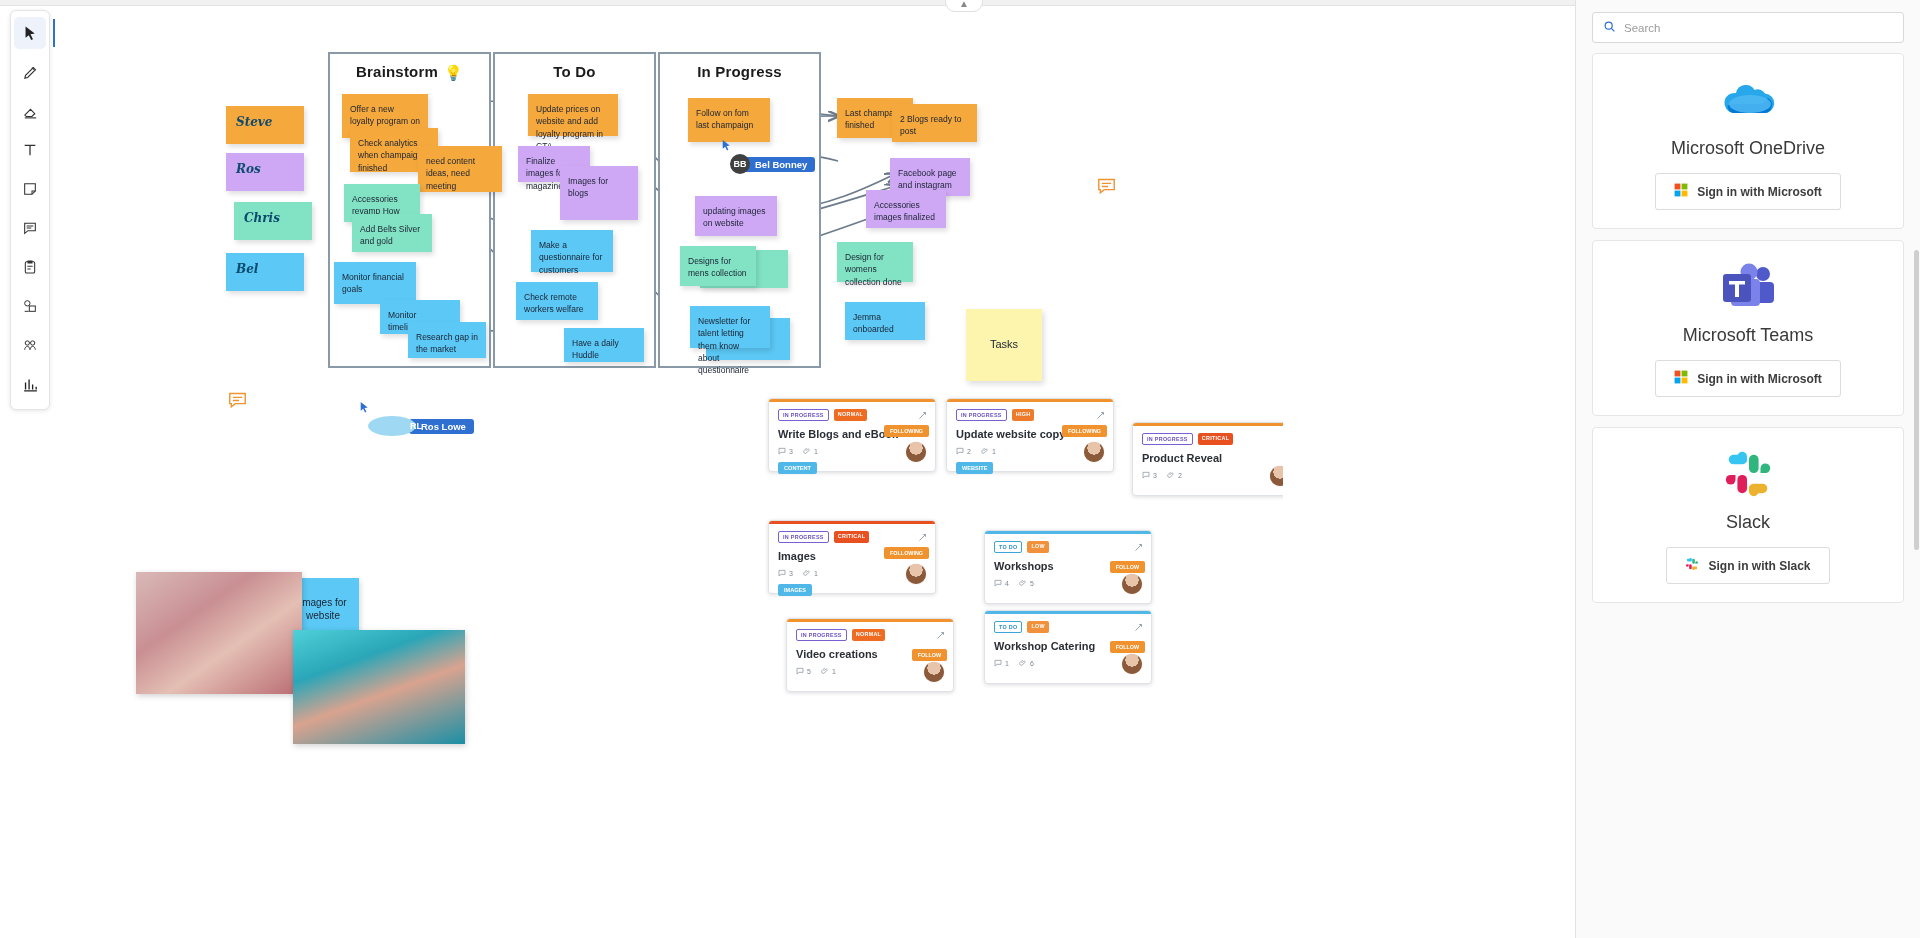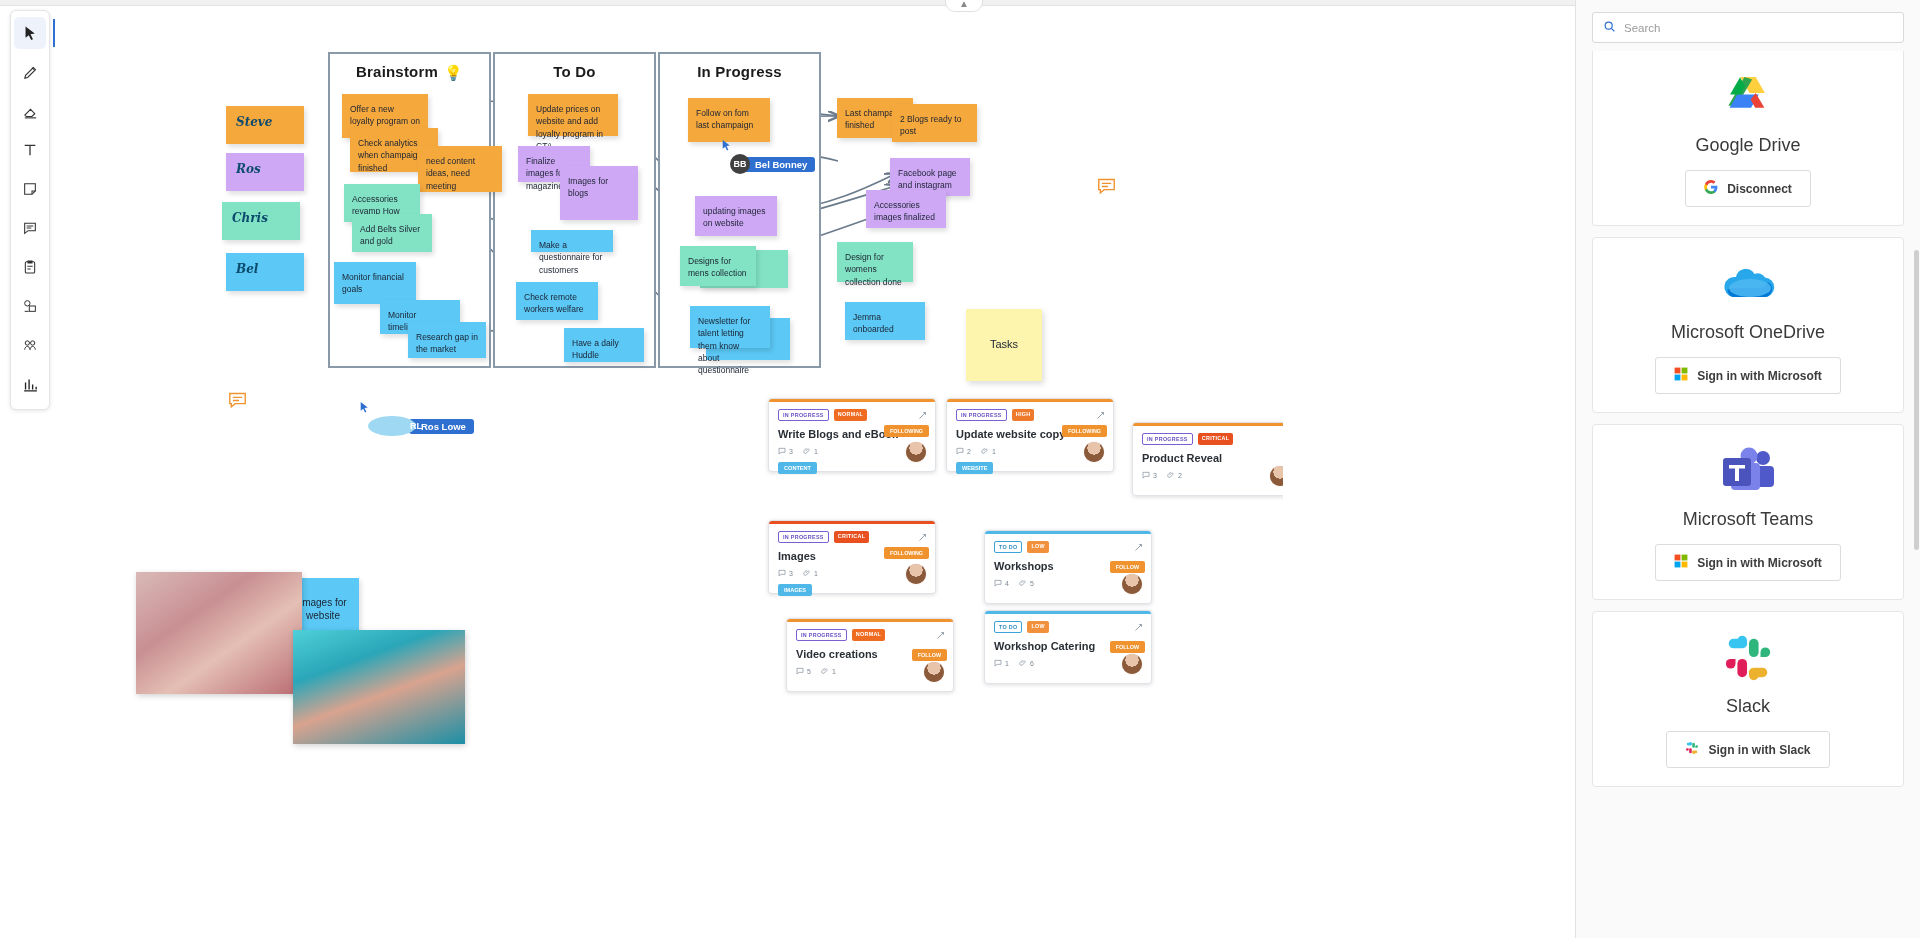--- a/index.html
+++ b/index.html
@@ -316,40 +316,40 @@
     <div class="frame" style="left:658px; top:46px; width:163px; height:316px;">
       <div class="frame-title"><span>In Progress</span></div>
     </div>
 
     <div class="namecard" style="left:226px; top:100px; background:#f5a83c;">
       <span>Steve</span>
     </div>
     <div class="namecard" style="left:226px; top:147px; background:#cfa8f5;">
       <span>Ros</span>
     </div>
-    <div class="namecard" style="left:222px; top:196px; background:#82e3c4;">
+    <div class="namecard" style="left:234px; top:196px; background:#82e3c4;">
       <span>Chris</span>
     </div>
     <div class="namecard" style="left:226px; top:247px; background:#5bc8f5;">
       <span>Bel</span>
     </div>
 
     <div class="note c-orange" style="left:342px; top:88px; width:86px; height:44px;">Offer a new loyalty program on social</div>
     <div class="note c-orange" style="left:350px; top:122px; width:88px; height:44px;">Check analytics when champaign finished</div>
     <div class="note c-orange" style="left:418px; top:140px; width:84px; height:46px;">need content ideas, need meeting</div>
     <div class="note c-green" style="left:344px; top:178px; width:76px; height:38px;">Accessories revamp How can we improve?</div>
     <div class="note c-green" style="left:352px; top:208px; width:80px; height:38px;">Add Belts Silver and gold</div>
     <div class="note c-blue" style="left:334px; top:256px; width:82px; height:42px;">Monitor financial goals</div>
     <div class="note c-blue" style="left:380px; top:294px; width:80px; height:34px;">Monitor timelines</div>
     <div class="note c-blue" style="left:408px; top:316px; width:78px; height:36px;">Research gap in the market</div>
 
     <div class="note c-orange" style="left:528px; top:88px; width:90px; height:42px;">Update prices on website and add loyalty program in CTA</div>
     <div class="note c-purple" style="left:518px; top:140px; width:72px; height:36px;">Finalize images for magazine</div>
     <div class="note c-purple" style="left:560px; top:160px; width:78px; height:54px;">Images for blogs</div>
-    <div class="note c-blue" style="left:531px; top:224px; width:82px; height:22px;">Make a questionnaire for customers</div>
+    <div class="note c-blue" style="left:531px; top:224px; width:82px; height:42px;">Make a questionnaire for customers</div>
     <div class="note c-blue" style="left:516px; top:276px; width:82px; height:38px;">Check remote workers welfare</div>
     <div class="note c-blue" style="left:564px; top:322px; width:80px; height:34px;">Have a daily Huddle</div>
 
     <div class="note c-orange" style="left:688px; top:92px; width:82px; height:44px;">Follow on fom last champaign</div>
     <div class="note c-purple" style="left:695px; top:190px; width:82px; height:40px;">updating images on website</div>
     <div class="note c-green" style="left:700px; top:244px; width:88px; height:38px;"></div>
     <div class="note c-green" style="left:680px; top:240px; width:76px; height:40px;">Designs for mens collection</div>
     <div class="note c-blue" style="left:706px; top:312px; width:84px; height:42px;"></div>
     <div class="note c-blue" style="left:690px; top:300px; width:80px; height:42px;">Newsletter for talent letting them know about questionnaire</div>
 
@@ -682,43 +682,20 @@
               <circle cx="10.5" cy="10.5" r="6.5"></circle>
               <path d="M15.5 15.5L21 21"></path>
             </svg>
         </span>
         <input type="text" placeholder="Search" style="">
       </div>
     </div>
 
     <div class="int-list">
 
-      <div class="int-card first">
-        <div class="int-logo">
-          <svg width="50" height="45" viewBox="0 0 48 44">
-            <path d="M16.5 2h15l9 15.5h-15z" fill="#ffcf3e"></path>
-            <path d="M16.5 2L8 17.5 .8 30 9 30 24 4.5z" fill="#2da44e" transform="translate(4,0)"></path>
-            <path d="M6 32l7.5-13h21L27 32z" fill="#3b82f6"></path>
-            <path d="M31.5 17.5L40 32h-9l-4.5-8z" fill="#ea4335"></path>
-            <path d="M16.2 2.2L6.5 19h9.5l5-8.6z" fill="#00ac47"></path>
-          </svg>
-        </div>
-        <div class="int-name">Google Drive</div>
-        <div class="int-btn">
-          <span>
-            <svg width="14" height="14" viewBox="0 0 24 24">
-                <path d="M23 12.3c0-.8-.1-1.6-.2-2.3H12v4.5h6.2a5.3 5.3 0 01-2.3 3.5v2.9h3.7c2.2-2 3.4-5 3.4-8.6z" fill="#4285f4"></path>
-                <path d="M12 24c3.1 0 5.7-1 7.6-2.8l-3.7-2.9c-1 .7-2.3 1.1-3.9 1.1-3 0-5.6-2-6.5-4.8H1.7v3C3.6 21.4 7.5 24 12 24z" fill="#34a853"></path>
-                <path d="M5.5 14.6a7.2 7.2 0 010-4.6v-3H1.7a12 12 0 000 10.6z" fill="#fbbc05"></path>
-                <path d="M12 4.8c1.7 0 3.2.6 4.4 1.7l3.3-3.3C17.7 1.2 15.1 0 12 0 7.5 0 3.6 2.6 1.7 6.4l3.8 3a7.1 7.1 0 016.5-4.6z" fill="#ea4335"></path>
-              </svg>
-          </span>
-          <span>Disconnect</span>
-        </div>
-      </div>
 
       <div class="int-card">
         <div class="int-logo">
           <svg width="62" height="42" viewBox="0 0 62 42">
             <path d="M19 14a10 10 0 0118.5-3A8.5 8.5 0 0148 14.5 8 8 0 0147 34H16a9.5 9.5 0 013-20z" fill="#28a8ea"></path>
             <path d="M16 34h31a8 8 0 003.8-15 9.6 9.6 0 01-8.8 6H16a9.5 9.5 0 00-5.6 1.8A8 8 0 0016 34z" fill="#0078d4"></path>
             <ellipse cx="33" cy="25" rx="21" ry="9" fill="#50b8f2" opacity=".85"></ellipse>
           </svg>
         </div>
         <div class="int-name">Microsoft OneDrive</div>

